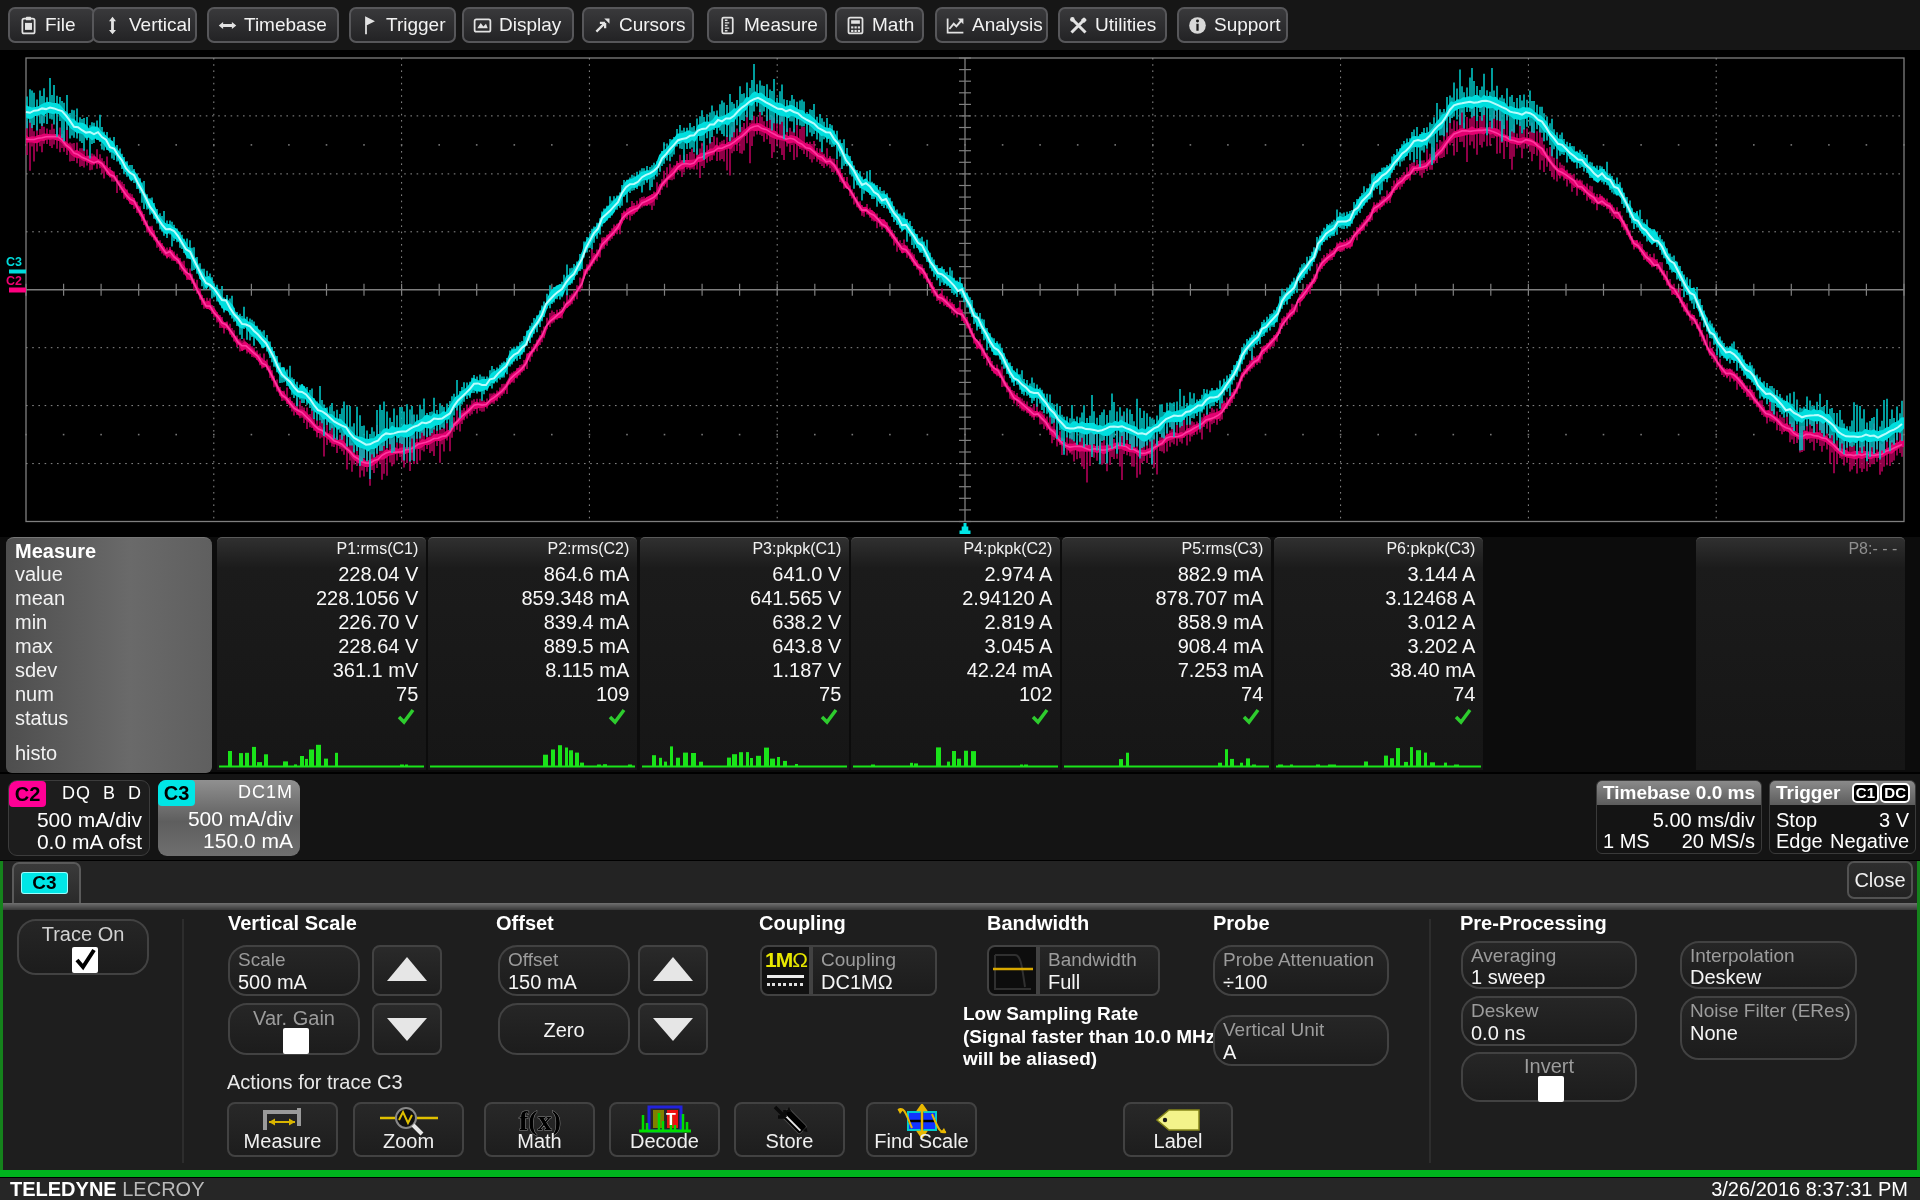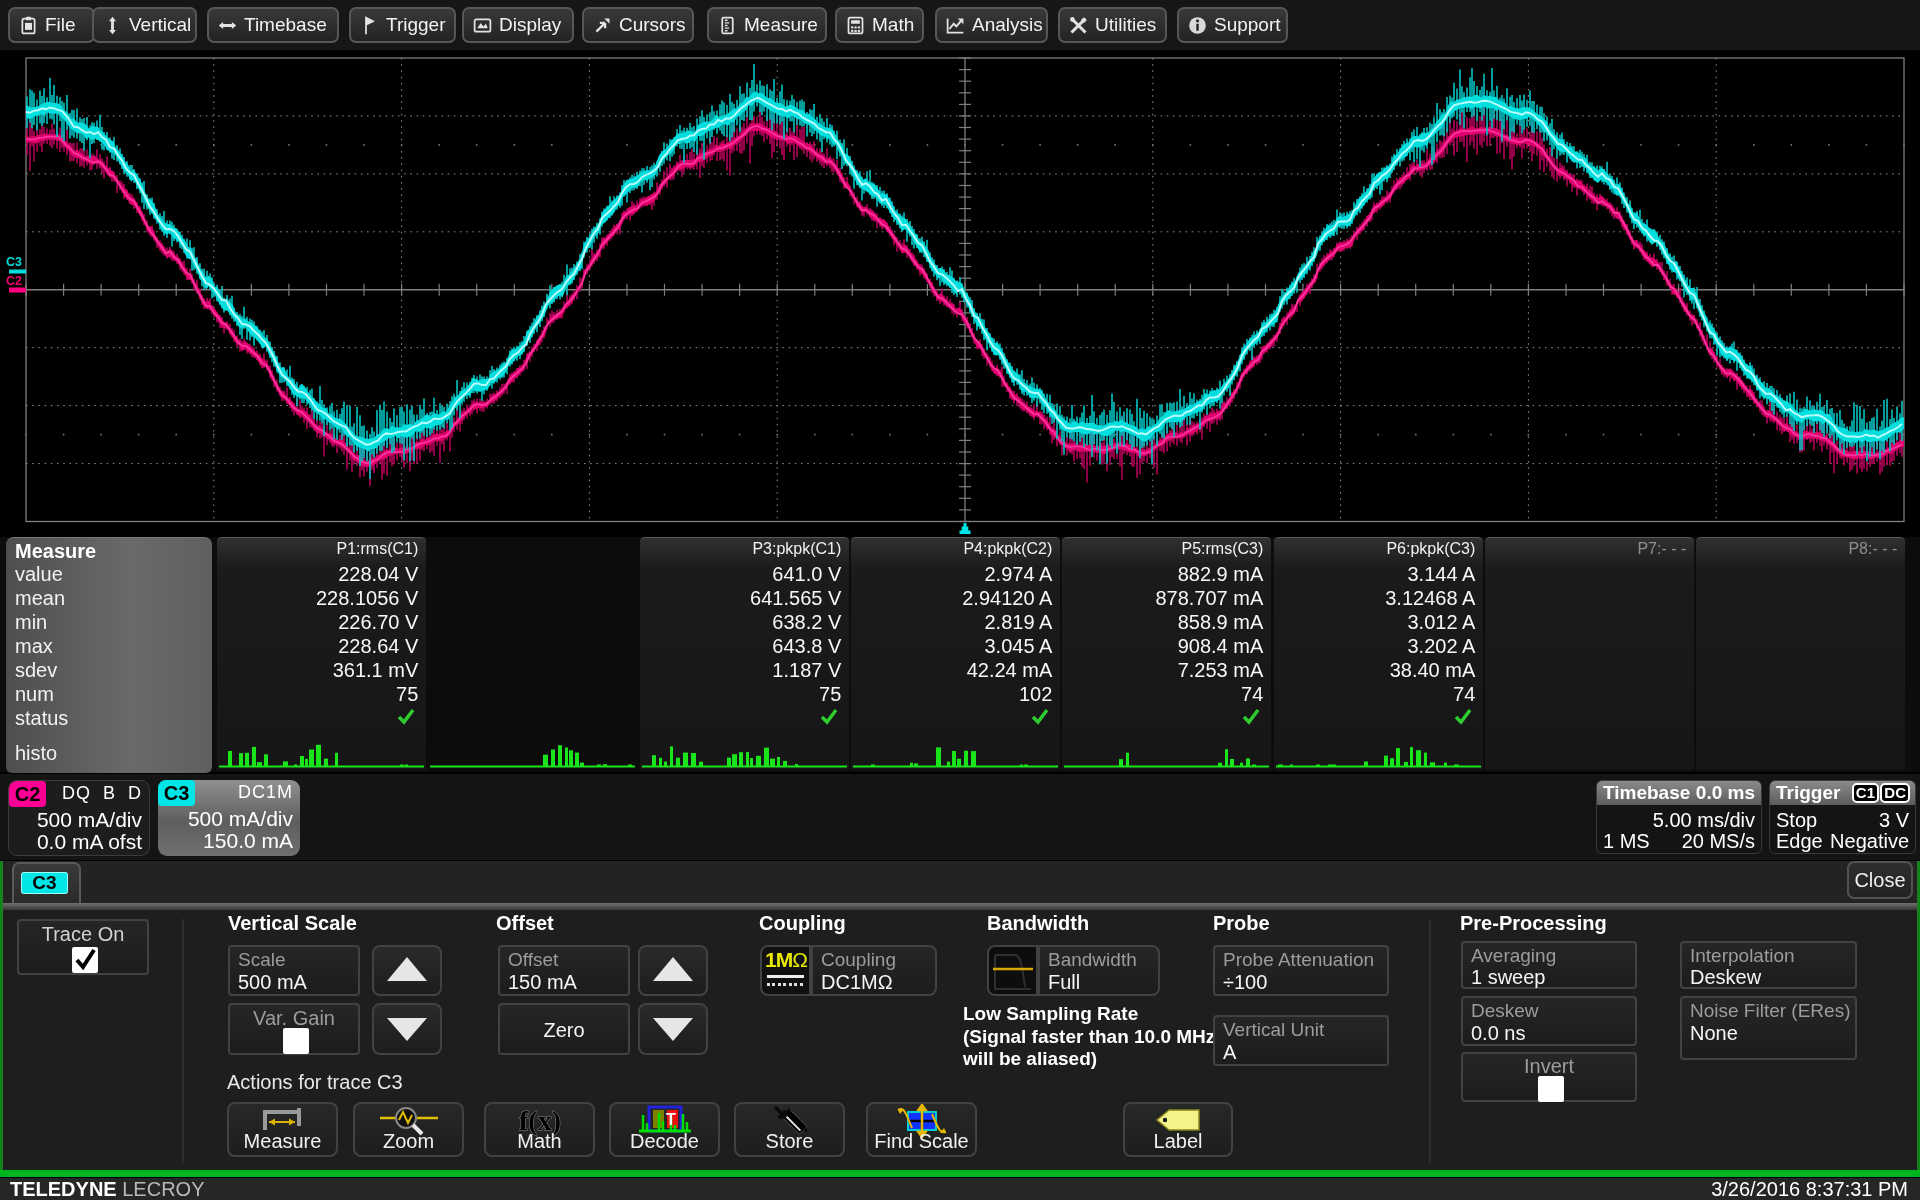--- a/index.html
+++ b/index.html
@@ -30,21 +30,21 @@
 .trow{position:absolute;left:6px;right:6px;font-size:20px;color:#fff;line-height:22px}
 
 #dialog{position:absolute;left:0;top:861px;width:1920px;height:309px;background:#1e1e1e;box-sizing:border-box;border-left:3px solid #15831c;border-right:3px solid #15831c}
 #dlggreen{position:absolute;left:0;top:1170px;width:1920px;height:7px;background:#00b41e}
 #tabstrip{position:absolute;left:0;top:0;width:100%;height:42px;background:#232323}
 #tabedge{position:absolute;left:0;top:42px;width:100%;height:7px;background:linear-gradient(#707070,#383838)}
 #tab{position:absolute;left:9px;top:1px;width:69px;height:41px;background:linear-gradient(#3a3a3a,#2a2a2a);border:2px solid #5a5a5a;border-bottom:none;border-radius:7px 7px 0 0;box-sizing:border-box}
 #tabc3{position:absolute;left:8px;top:9px;width:45px;height:20px;background:#00e6e6;color:#000;font-weight:bold;font-size:19px;text-align:center;line-height:20px;border-radius:2px;box-shadow:0 0 0 1px #9ff}
 .sep{position:absolute;top:58px;width:2px;height:244px;background:#2d2d2d}
 .shdr{position:absolute;font-size:20px;font-weight:bold;color:#fff}
-.dbtn{position:absolute;background:linear-gradient(#262626,#1c1c1c);border:2px solid #424242;border-radius:4px;box-sizing:border-box}
+.dbtn{position:absolute;background:linear-gradient(#262626,#1c1c1c);border:2px solid #424242;border-radius:19px;box-sizing:border-box}
 .glbl{color:#9c9c9c;font-size:19px;position:absolute;left:8px;top:2px;white-space:nowrap}
 .wval{color:#f5f5f5;font-size:20px;position:absolute;left:8px;top:24px;white-space:nowrap}
 .arrow{position:absolute;width:70px;background:linear-gradient(#2a2a2a,#1d1d1d);border:2px solid #424242;border-radius:8px;box-sizing:border-box}
 .cbox{position:absolute;width:26px;height:26px;background:#fff;border-radius:2px}
 .ctrtxt{position:absolute;width:100%;text-align:center;color:#d2d2d2;font-size:20px}
 #closebtn{position:absolute;right:4px;top:0px;width:66px;height:38px;background:linear-gradient(#2e2e2e,#222);border:2px solid #525252;border-radius:7px;color:#f0f0f0;font-size:20px;text-align:center;line-height:34px;box-sizing:border-box}
 .abtn{position:absolute;top:241px;height:55px;background:linear-gradient(#282828,#1d1d1d);border:2px solid #424242;border-radius:8px;box-sizing:border-box}
 .aicon{position:absolute;top:2px;left:0;right:0;height:30px;display:flex;justify-content:center;align-items:center}
 .atxt{position:absolute;bottom:2px;left:0;right:0;text-align:center;color:#f0f0f0;font-size:20px}
 
@@ -406,20 +406,32 @@
         <rect x="300" y="756.0" width="4" height="10.5" fill="#1ae41a"></rect>
         <rect x="305" y="758.9" width="3" height="7.6" fill="#1ae41a"></rect>
         <rect x="309" y="749.5" width="5" height="17.0" fill="#1ae41a"></rect>
         <rect x="316" y="744.8" width="5" height="21.7" fill="#1ae41a"></rect>
         <rect x="324" y="758.6" width="4" height="7.9" fill="#1ae41a"></rect>
         <rect x="335" y="752.8" width="3" height="13.7" fill="#1ae41a"></rect>
         <rect x="400" y="764.5" width="4" height="2.0" fill="#1ae41a"></rect>
         <rect x="405" y="764.5" width="3" height="2.0" fill="#1ae41a"></rect>
       </g>
     </svg>
+    <div class="mcol" style="left:428px">
+      <div class="mhdr">P2:rms(C2)</div>
+      <div class="mval" style="top:25px">864.6 mA</div>
+      <div class="mval" style="top:49px">859.348 mA</div>
+      <div class="mval" style="top:73px">839.4 mA</div>
+      <div class="mval" style="top:97px">889.5 mA</div>
+      <div class="mval" style="top:121px">8.115 mA</div>
+      <div class="mval" style="top:145px">109</div>
+      <svg class="mchk" viewBox="0 0 20 20">
+        <path d="M3 11 L8 16 L17 4" stroke="#2ecc2e" stroke-width="3.5" fill="none"></path>
+      </svg>
+    </div>
     <svg class="mhist" style="left:428px" width="209" height="232" viewBox="0 537 209 232">
       <line x1="2" y1="766.5" x2="207" y2="766.5" stroke="#1ae41a" stroke-width="2"></line>
       <g transform="translate(-428,0)">
         <rect x="543" y="754.7" width="5" height="11.8" fill="#1ae41a"></rect>
         <rect x="551" y="749.5" width="4" height="17.0" fill="#1ae41a"></rect>
         <rect x="558" y="745.2" width="4" height="21.3" fill="#1ae41a"></rect>
         <rect x="565" y="747.5" width="3" height="19.0" fill="#1ae41a"></rect>
         <rect x="569" y="750.3" width="4" height="16.2" fill="#1ae41a"></rect>
         <rect x="575" y="752.6" width="4" height="13.9" fill="#1ae41a"></rect>
         <rect x="580" y="762.6" width="4" height="3.9" fill="#1ae41a"></rect>
@@ -543,23 +555,20 @@
         <rect x="1396" y="748.1" width="4" height="18.4" fill="#1ae41a"></rect>
         <rect x="1404" y="761.9" width="4" height="4.6" fill="#1ae41a"></rect>
         <rect x="1410" y="747.1" width="3" height="19.4" fill="#1ae41a"></rect>
         <rect x="1416" y="750.2" width="5" height="16.3" fill="#1ae41a"></rect>
         <rect x="1424" y="752.6" width="3" height="13.9" fill="#1ae41a"></rect>
         <rect x="1430" y="762.3" width="5" height="4.2" fill="#1ae41a"></rect>
         <rect x="1444" y="762.6" width="3" height="3.9" fill="#1ae41a"></rect>
         <rect x="1454" y="764.5" width="5" height="2.0" fill="#1ae41a"></rect>
       </g>
     </svg>
-    <div class="mcol" style="left:1485px">
-      <div class="mhdr mgray">P7:- - -</div>
-    </div>
     <div class="mcol" style="left:1696px">
       <div class="mhdr mgray">P8:- - -</div>
     </div>
   </div>
 
 <div id="chrow">
  <div class="chbox" style="left:8px;background:#1d1d1d;border:1px solid #3c3c3c">
    <div class="ctag" style="background:#ff0095">C2</div>
    <div class="chtop">DQ&nbsp; B&nbsp; D</div>
    <div class="chl1">500 mA/div</div>

